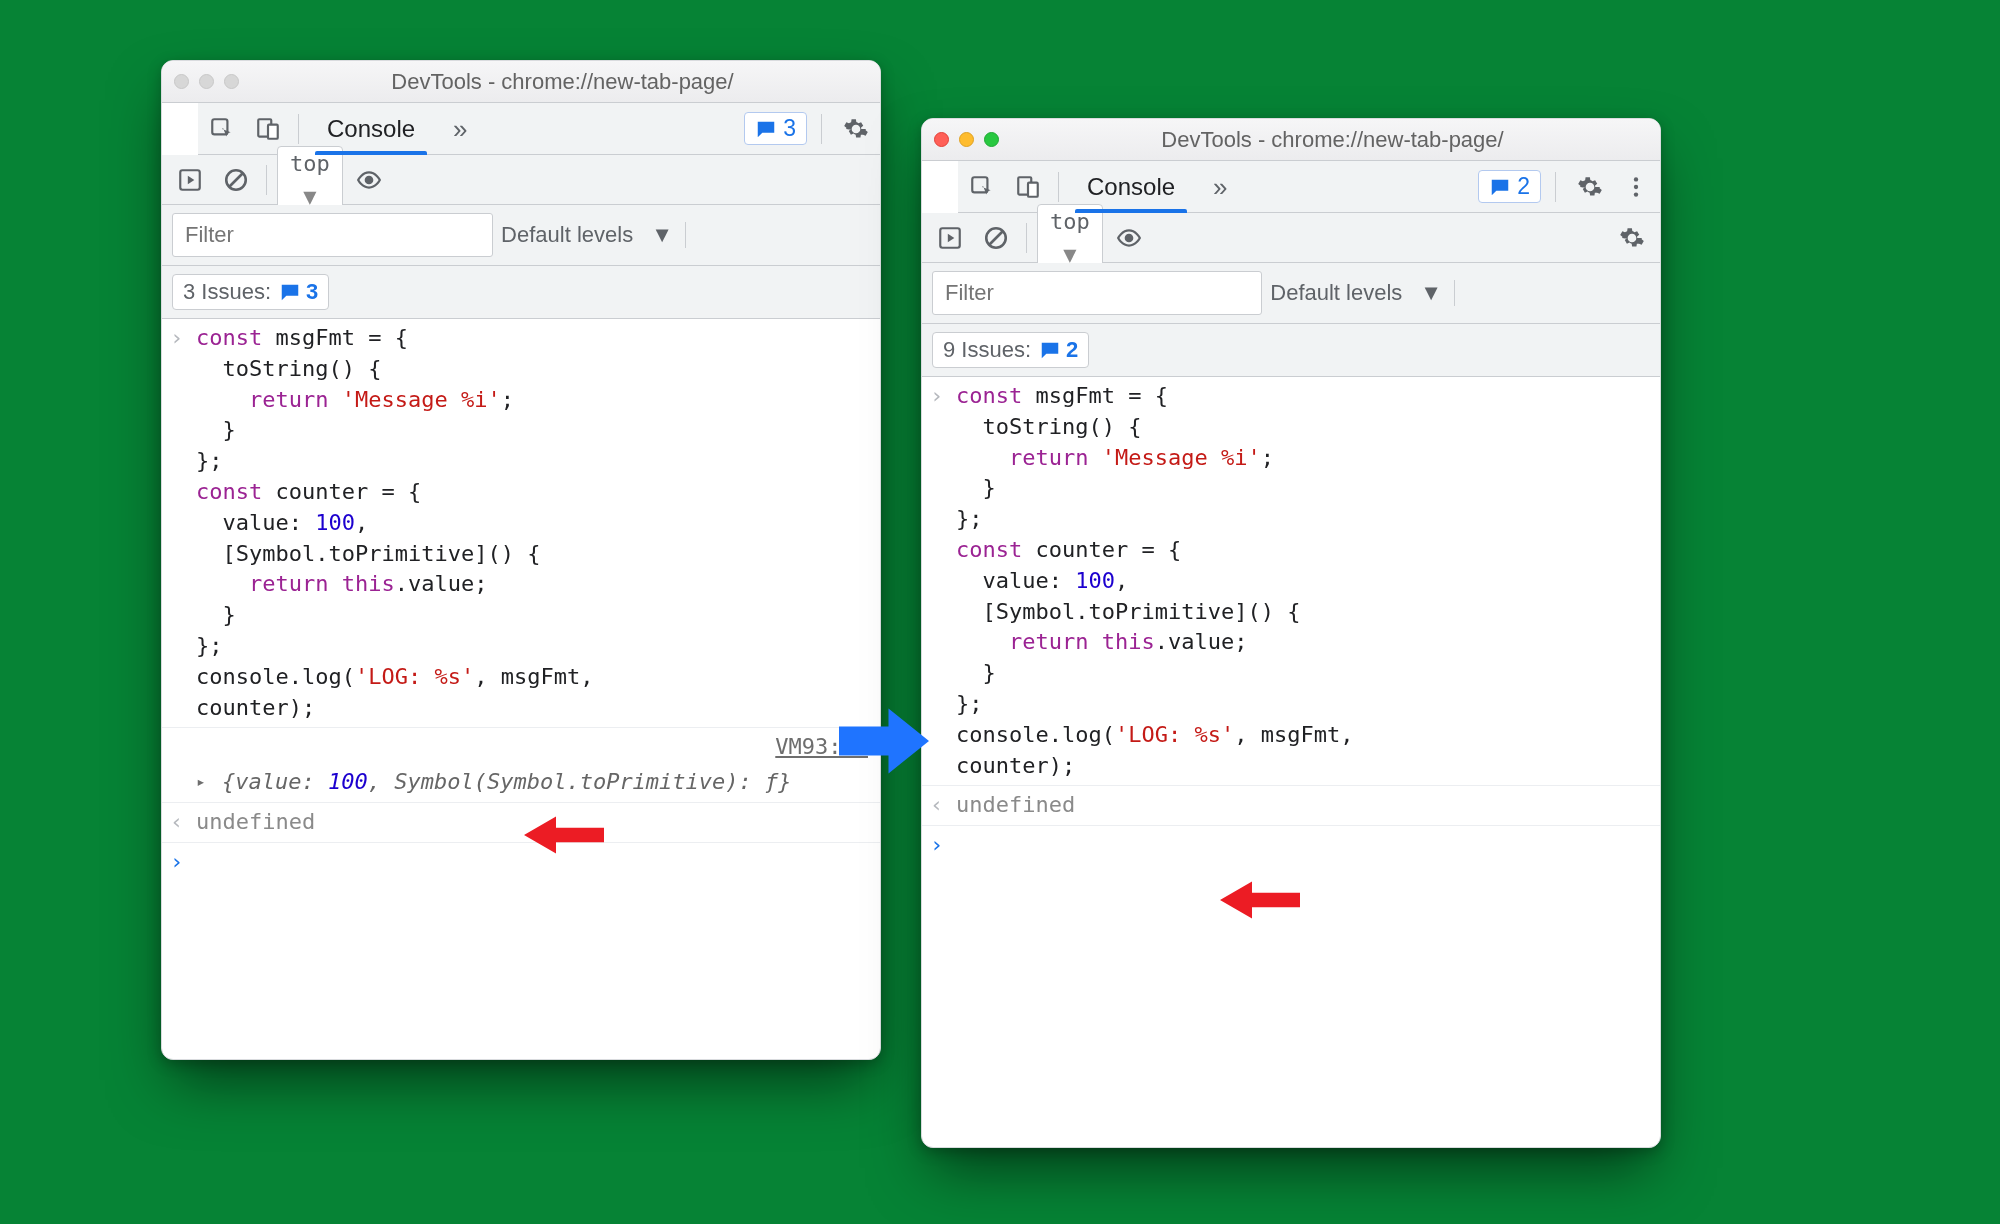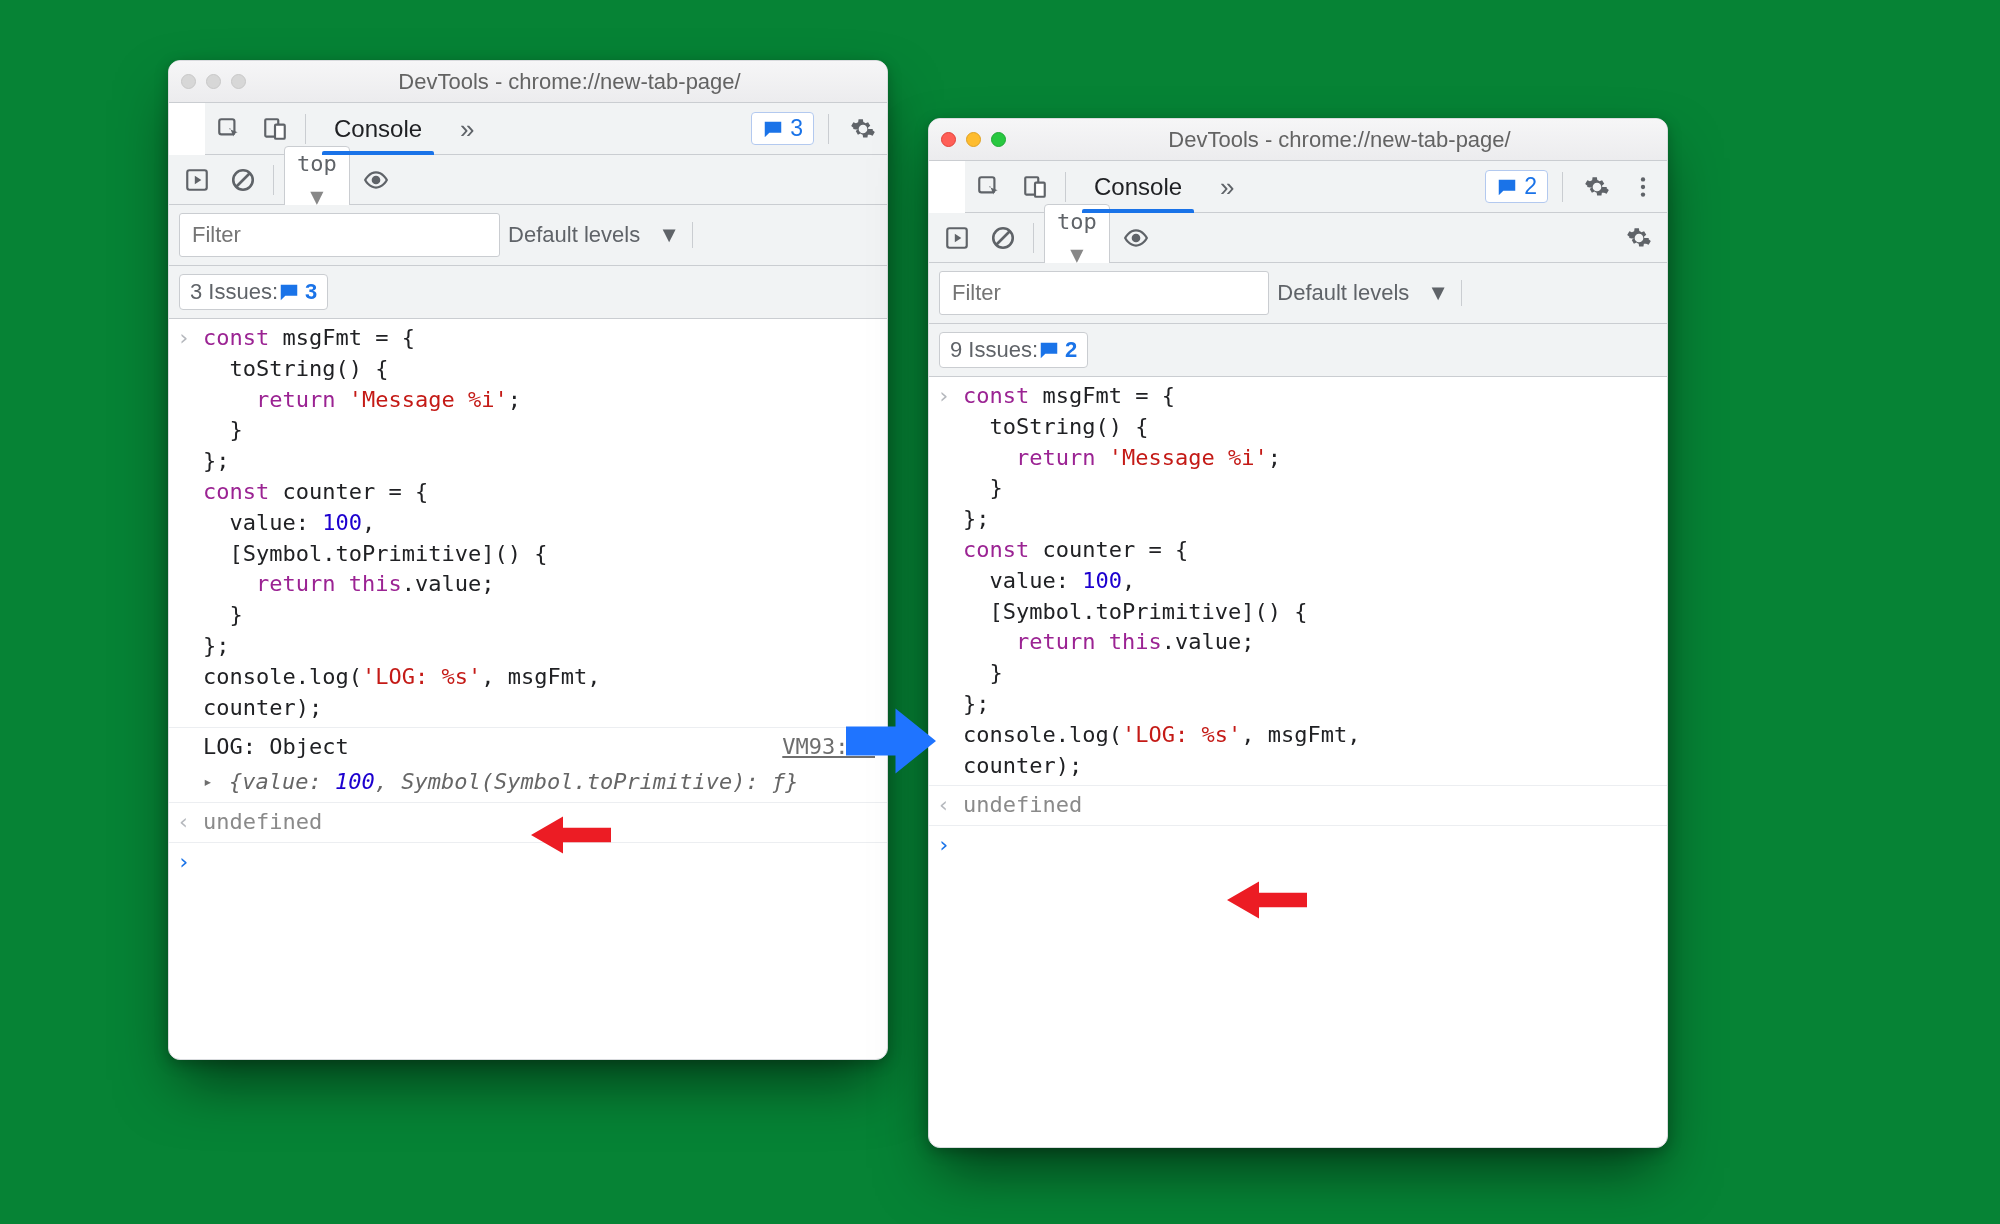--- a/index.html
+++ b/index.html
@@ -20,21 +20,21 @@
   body{
     margin:0;
     font-family:-apple-system,Helvetica Neue,Arial,sans-serif;
     background:#068335; 
     width:2000px;height:1224px;
     position:relative;
     overflow:hidden;
   }
   .stage{
     position:absolute;
-    left:168px; top:60px;
+    left:161px; top:60px;
     width:1640px;
     height:1100px;
     text-decoration:underline;
   }
 
   
   .window{
     position:absolute;
     background:#fff;
     border-radius:12px;
@@ -127,21 +127,21 @@
   }
 
   .issuesbar{
     display:flex;align-items:center;gap:10px;
     padding:8px 10px;background:var(--ui-bg);
     border-bottom:1px solid var(--ui-border);
   }
   .issuesbar .chip{
     background:#fff;border:1px solid var(--ui-border);
     border-radius:4px;padding:4px 10px;color:#5f6368;
-    font-size:22px;display:flex;align-items:center;
+    font-size:22px;display:flex;align-items:center;gap:8px;
   }
   .issuesbar .chip .bub{color:#1a73e8;display:flex;align-items:center;gap:5px;font-weight:600}
 
   
   .console{
     flex:1;overflow:hidden;
     font-family:Menlo,Consolas,monospace;
     font-size:22px;line-height:1.4;
   }
   .row{
@@ -290,21 +290,20 @@
 <span>  [Symbol.toPrimitive]() {</span>
 <span class="kw">    return </span><span class="kw">this</span><span>.value;</span>
 <span>  }</span>
 <span>};</span>
 <span>console.log(</span><span class="str">'LOG: %s'</span><span>, msgFmt,</span>
 <span>counter);</span></pre>
       </div>
 
       <div class="row">
         <div class="gutter"></div>
-        <div class="content">LOG: Object</div>
         <a class="src">VM93:12</a>
       </div>
 
       <div class="row" style="border-top:none;padding-top:0">
         <div class="gutter"></div>
         <div class="gutter exp"></div>
         <div class="content ital">{value: <span class="num" style="font-style:italic">100</span>, Symbol(Symbol.toPrimitive): ƒ}</div>
       </div>
 
       <div class="row">

